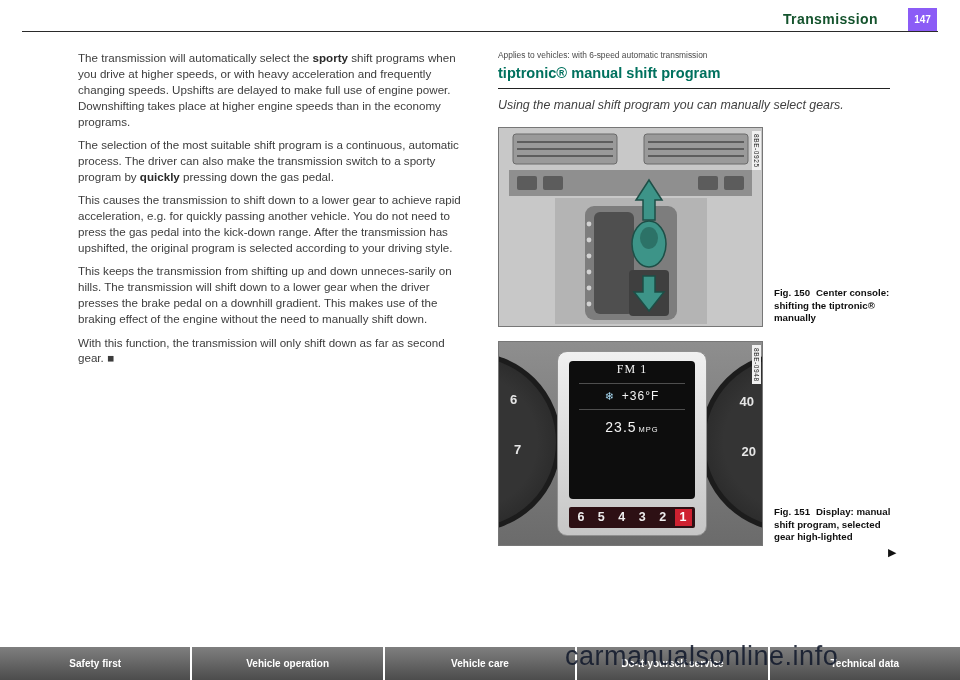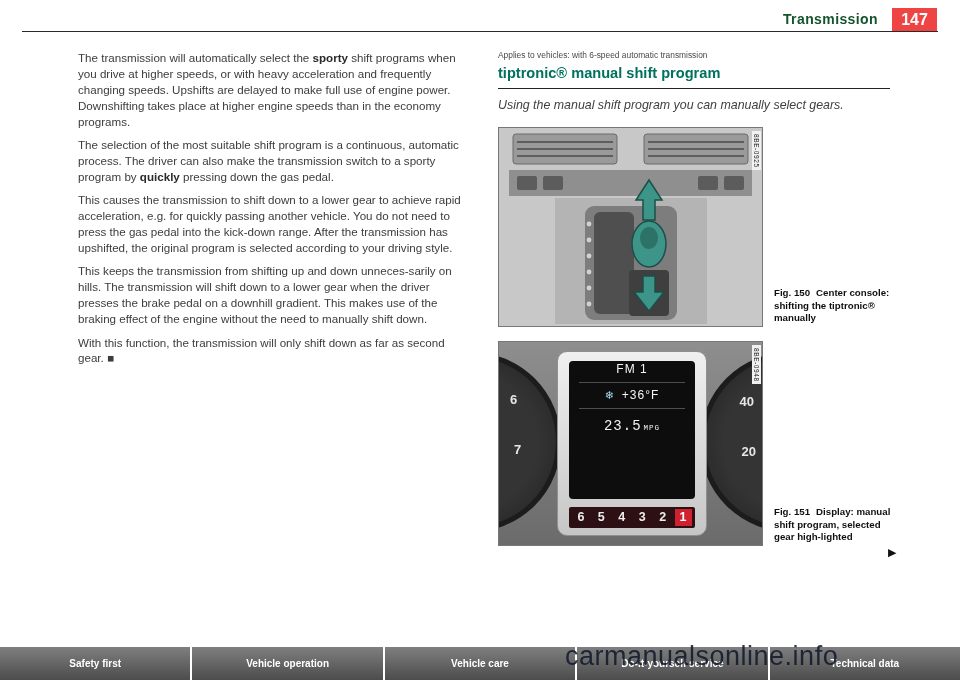--- a/index.html
+++ b/index.html
@@ -3,22 +3,22 @@
 <meta charset="utf-8">
 <style>
   html,body{margin:0;padding:0;background:#e9e9e9;}
   .page{position:relative;width:960px;height:680px;background:#ffffff;overflow:hidden;
         font-family:"Liberation Sans", sans-serif;color:#3c3c3c;}
 
   
   .header-rule{position:absolute;left:22px;right:22px;top:31px;border-top:1.6px solid #2a2a2a;}
   .header-title{position:absolute;top:11px;right:82px;font-size:14px;font-weight:bold;
                 color:#14532d;letter-spacing:.4px;}
-  .page-badge{position:absolute;top:8px;right:23px;width:45px;height:23px;background:#ef4444;
-              color:#fff;font-weight:bold;font-size:16px;display:flex;align-items:center;justify-content:center;}
+  .page-badge{position:absolute;top:8px;right:23px;width:29px;height:23px;background:#8b5cf6;
+              color:#fff;font-weight:bold;font-size:10px;display:flex;align-items:center;justify-content:center;}
 
   
   .col-left{position:absolute;left:78px;top:50px;width:392px;}
   .body-par{font-size:11.6px;line-height:15.9px;margin:0 0 7.5px;color:#3c3c3c;}
   .body-par b{color:#2a2a2a;}
 
   .col-right{position:absolute;left:498px;top:48px;width:392px;}
   .applies{font-size:8.4px;color:#4a4a4a;margin:2px 0 5px;}
   .section-title{font-size:14.6px;font-weight:bold;color:#00715e;margin:0;padding:0 0 7px;
                  border-bottom:1.1px solid #222;}
@@ -41,25 +41,25 @@
   .gauge{position:absolute;width:180px;height:180px;border-radius:50%;top:10px;
          background:radial-gradient(circle at 50% 50%, #343434 55%, #1f1f1f 100%);
          border:5px solid #1c1c1c;box-sizing:border-box;}
   .gauge-left{left:-118px;} .gauge-right{right:-118px;}
   .g-num{position:absolute;color:#e6e6e6;font-weight:bold;font-size:13px;}
   .bezel{position:absolute;left:58px;top:9px;width:150px;height:185px;border-radius:10px;
          background:linear-gradient(#f0f0f0,#c6c6c6);border:1px solid #909090;box-sizing:border-box;}
   .screen{position:absolute;left:11px;top:9px;width:126px;height:138px;background:#0d0d0d;
           border-radius:4px;color:#f4f4f4;text-align:center;overflow:hidden;}
   .freq{font-size:19px;margin-top:9px;letter-spacing:1px;font-family:"DejaVu Sans Mono",monospace;}
-  .band{font-size:12px;margin-top:1px;letter-spacing:1px;font-family:Liberation Sans, sans-serif;}
+  .band{font-size:12px;margin-top:1px;letter-spacing:1px;font-family:Liberation Serif, serif;}
   .scr-div{border-top:1px solid #4e4e4e;margin:6px 10px 5px;}
   .temp-row{font-size:12px;letter-spacing:1px;}
   .temp-row .snow{color:#aadcf5;margin-right:7px;font-size:11px;}
-  .mpg-row{font-size:14px;letter-spacing:1px;margin-top:9px;font-family:Liberation Mono, monospace;}
+  .mpg-row{font-size:14px;letter-spacing:1px;margin-top:9px;font-family:Liberation Sans, sans-serif;}
   .mpg-row .unit{font-size:7.5px;margin-left:2px;}
   .gear-strip{position:absolute;left:11px;bottom:7px;width:126px;height:21px;background:#2d1014;
               display:flex;align-items:center;justify-content:space-evenly;border-radius:2px;}
   .gear{color:#ededed;font-size:12.5px;font-weight:bold;width:17px;height:17px;line-height:17px;text-align:center;}
   .gear-selected{background:#cf2130;color:#fff;}
 
   .continue-arrow{position:absolute;left:888px;top:546px;font-size:11px;color:#111;}
 
   
   .watermark{position:absolute;left:565px;top:641px;z-index:6;font-size:27px;color:#0f172a;

